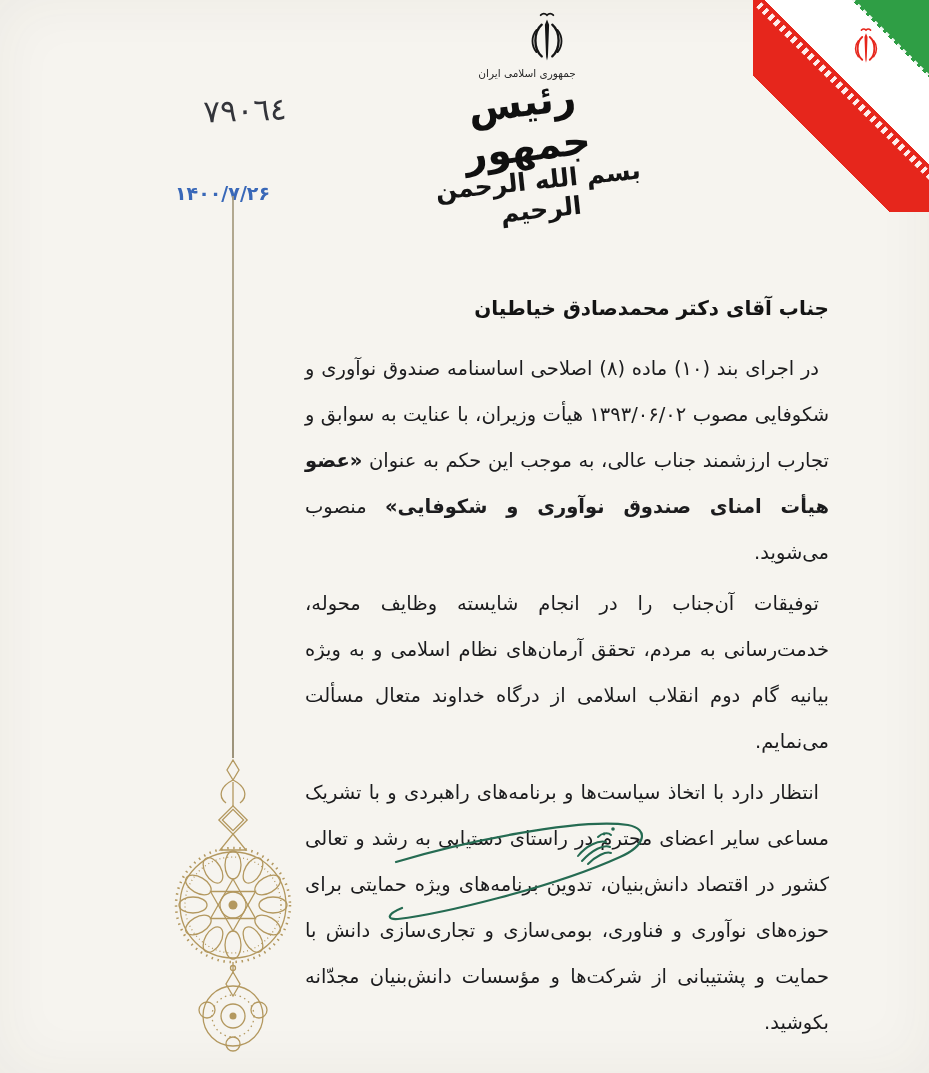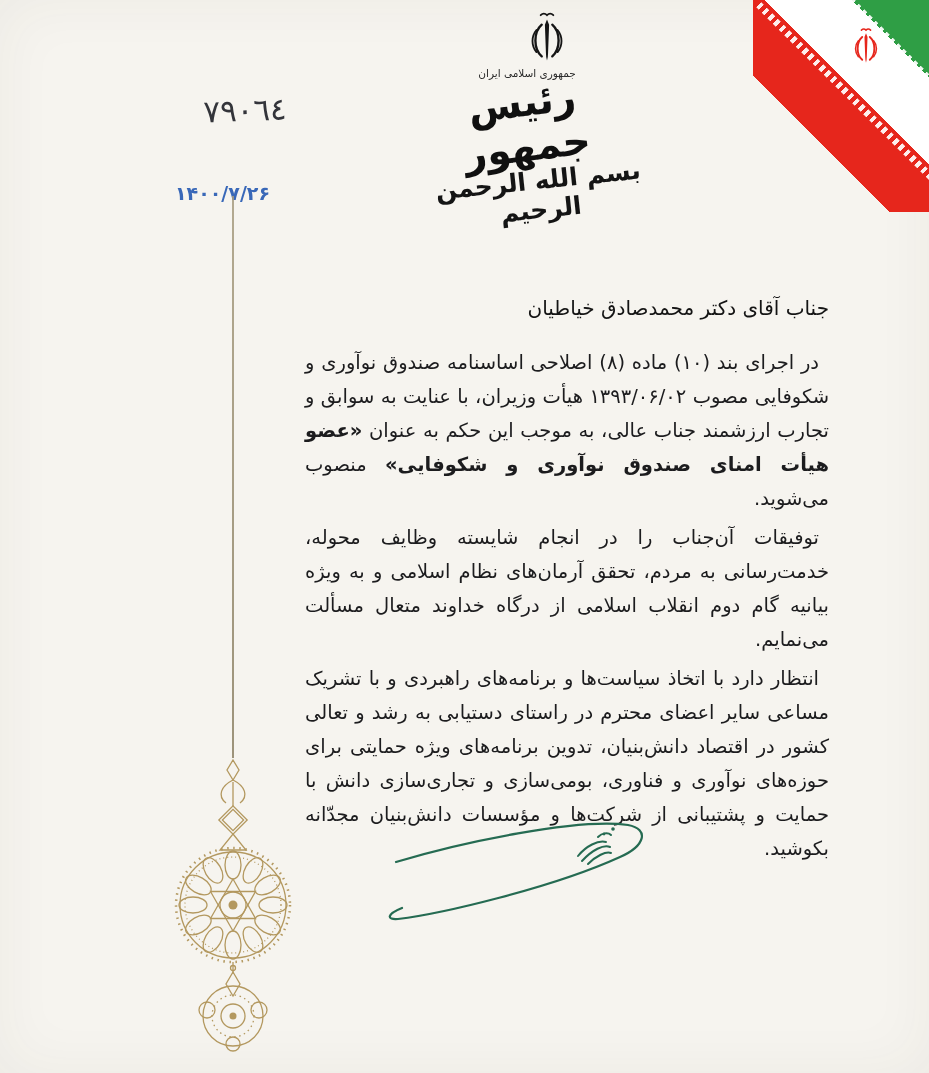--- a/index.html
+++ b/index.html
@@ -36,23 +36,23 @@
      font-size:31px;color:#33343a;letter-spacing:3px;transform:rotate(-2deg);}
   .date-stamp{position:absolute;left:160px;top:157px;width:125px;text-align:center;
      font-size:19px;font-weight:bold;color:#3968b8;letter-spacing:1px;margin-top:25px;}
 
   
   .hang-line{position:absolute;left:232px;top:196px;width:1.6px;height:562px;
      background:linear-gradient(#a79c80,#8d8266);opacity:0.85;}
   .ornament{position:absolute;left:158px;top:758px;width:150px;height:312px;color:#b3985f;}
 
   
-  .addressee{position:absolute;right:100px;top:296px;font-size:20px;font-weight:normal;color:#141414;}
+  .addressee{position:absolute;right:100px;top:296px;font-size:20px;font-weight:bold;color:#141414;}
   .letter-body{position:absolute;right:100px;top:346px;width:524px;direction:rtl;
-     font-size:19.5px;line-height:34px;color:#1c1c1e;text-align:justify;}
+     font-size:19.5px;line-height:46px;color:#1c1c1e;text-align:justify;}
   .letter-body p{margin:0 0 5px 0;text-indent:10px;}
   .bold-inline{font-weight:bold;}
   .signer-name{position:absolute;left:343px;top:798px;font-size:20px;font-weight:bold;color:#141414;}
   .signature{position:absolute;left:382px;top:806px;width:275px;height:125px;color:#256b52;}
 
   svg{display:block;width:100%;height:100%;}
 </style>
 </head>
 <body>
 

